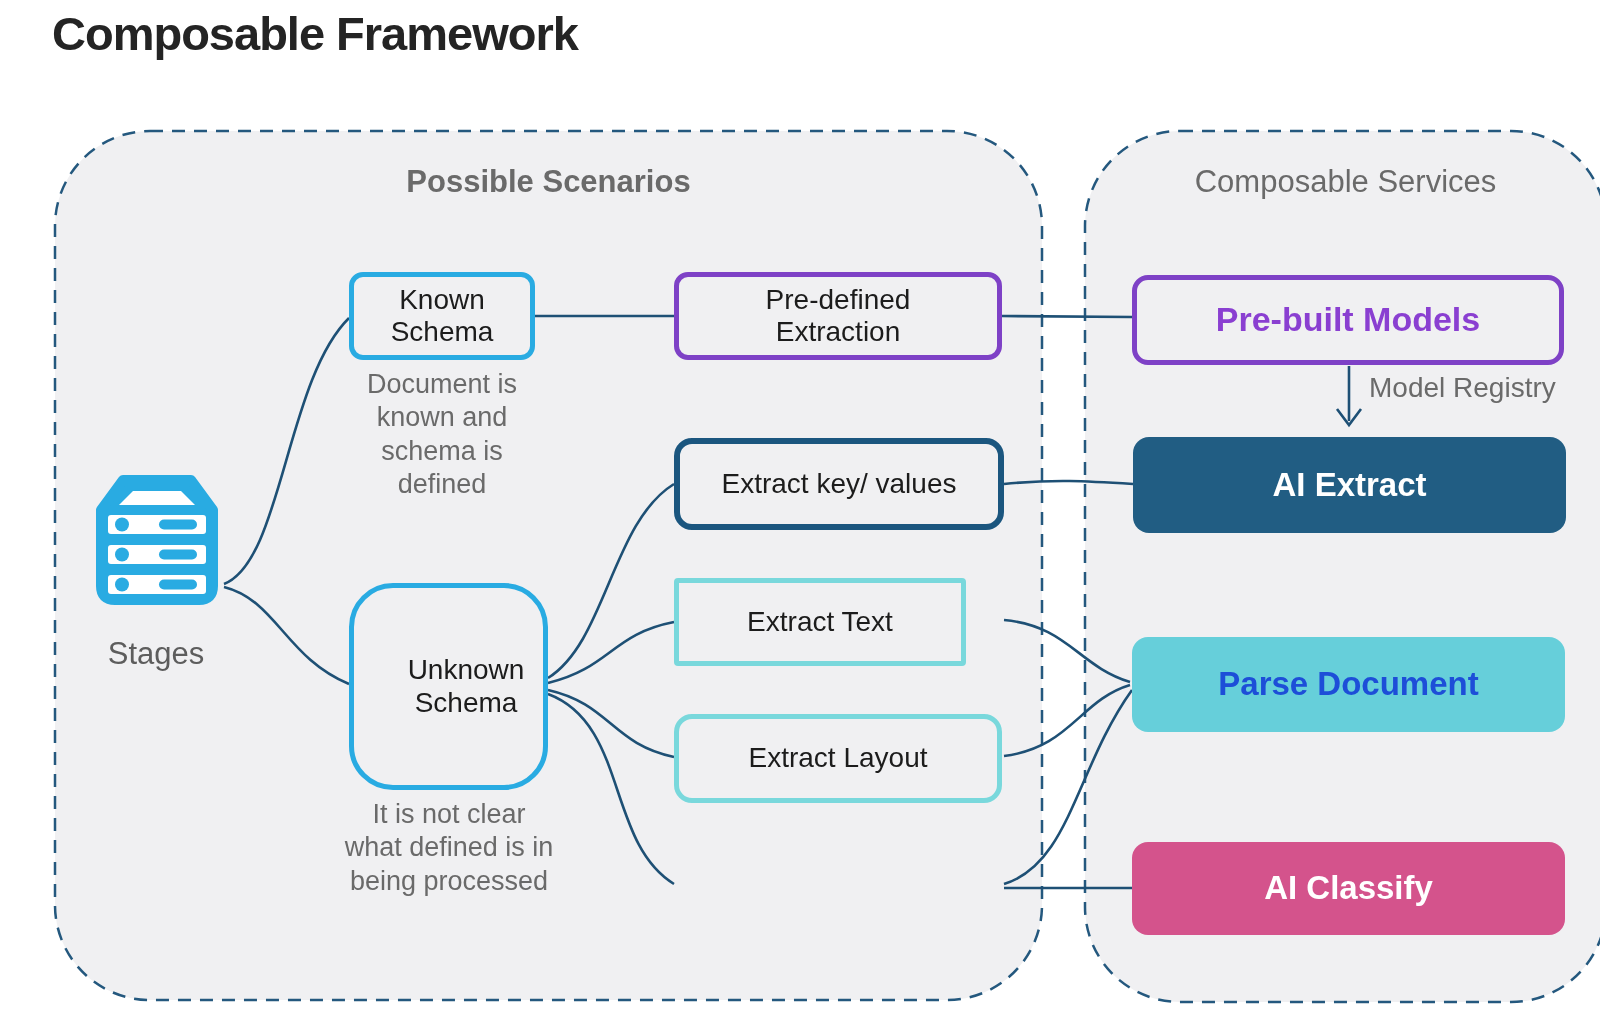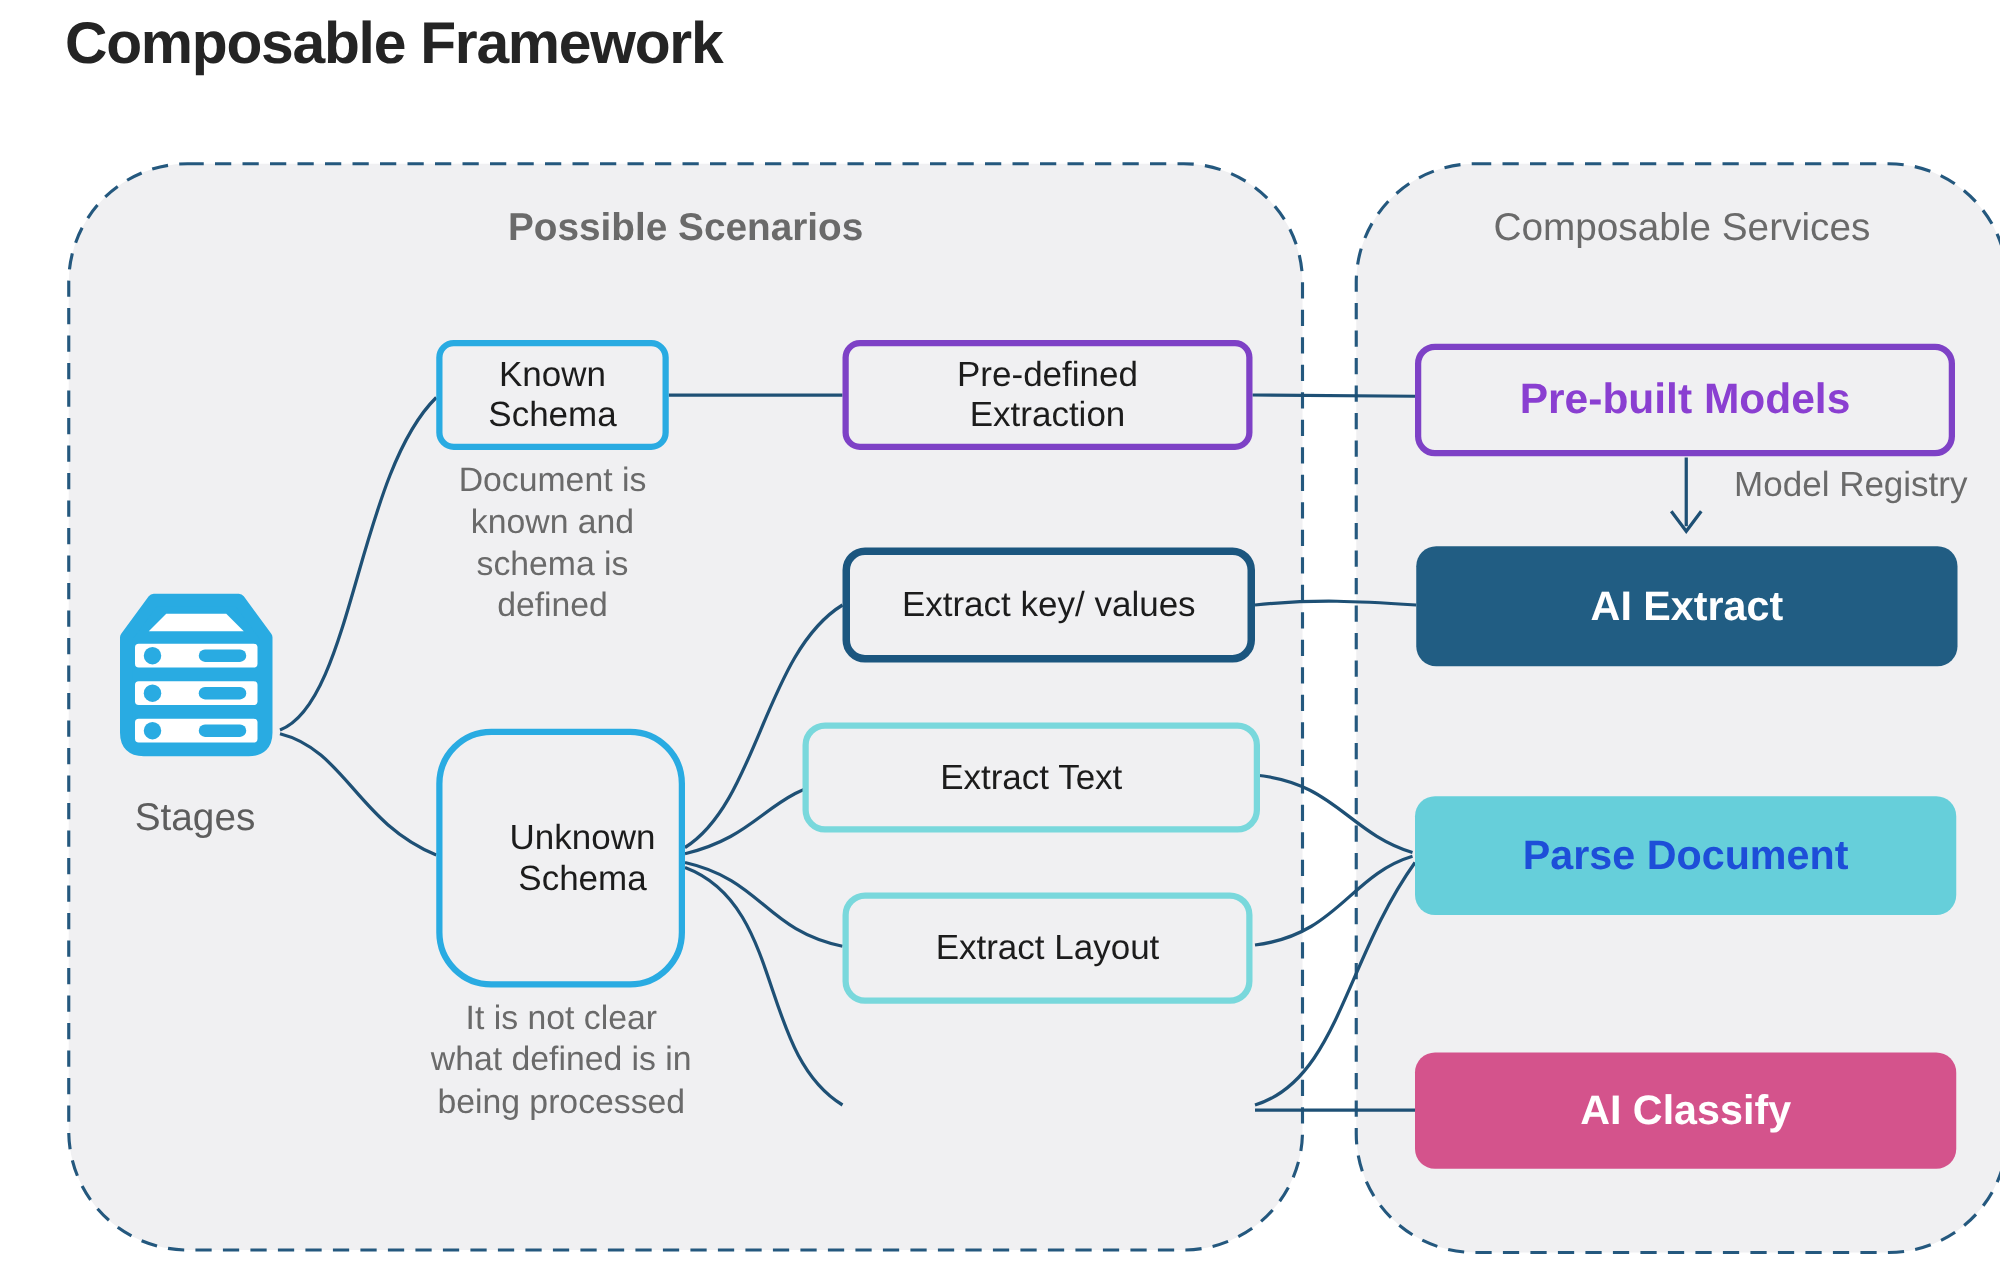--- a/index.html
+++ b/index.html
@@ -32,38 +32,38 @@
   .node{
     position:absolute; z-index:2; background:var(--panel);
     display:flex; align-items:center; justify-content:center; text-align:center;
     font-size:28px; line-height:1.16; color:var(--label_text);
   }
   .n-known   {left:325px; top:272px; width:186px; height:88px; border:5px solid var(--cyan);  border-radius:14px;}
   .n-unknown {left:325px; top:583px; width:199px; height:207px; border:5px solid var(--cyan); border-radius:44px;padding-left:35px;}
   .n-predef  {left:650px; top:272px; width:328px; height:88px; border:5px solid var(--purple); border-radius:14px;}
   .n-predef span{max-width:210px;}
   .n-keyval  {left:650px; top:438px; width:330px; height:92px; border:6px solid var(--navy); border-radius:18px;}
-  .n-etext   {left:618px; top:578px; width:366px; height:88px; border:5px solid var(--teal_border); border-radius:18px;}
+  .n-etext   {left:650px; top:578px; width:292px; height:88px; border:5px solid var(--teal_border); border-radius:4px;}
   .n-elayout {left:650px; top:714px; width:328px; height:89px; border:5px solid var(--teal_border); border-radius:18px;}
   .n-class   {left:650px; top:842px; width:328px; height:90px; border:5px solid var(--pink); border-radius:18px;}
   .svc{font-weight:700; font-size:33px; border-radius:16px;}
   .s-prebuilt{left:1108px; top:275px; width:432px; height:90px; border:5px solid var(--purple);
               color:var(--purple_text); font-size:34px;}
   .s-extract {left:1109px; top:437px; width:433px; height:96px; background:var(--dark_fill); color:#fff;}
   .s-parse   {left:1108px; top:637px; width:433px; height:95px; background:var(--teal_fill); color:#1d4ed8;}
   .s-classify{left:1108px; top:842px; width:433px; height:93px; background:var(--pink); color:#fff;}
   .caption{
     position:absolute; z-index:2; text-align:center;
     font-size:27px; line-height:1.24; color:var(--gray_text);
   }
   .cap-known  {left:318px; top:368px; width:200px;}
   .cap-unknown{left:320px; top:798px; width:210px;}
   .model-registry{
     position:absolute; left:1345px; top:372px; width:205px; z-index:2;
-    font-size:28px; color:var(--gray_text); text-align:right;
+    font-size:28px; color:var(--gray_text); text-align:left;
   }
   .stages-label{
     position:absolute; left:42px; top:636px; width:180px; z-index:2;
     font-size:31px; color:#5d5d5d; text-align:center;
   }
 </style>
 </head>
 <body>
 
 <div class="canvas">

